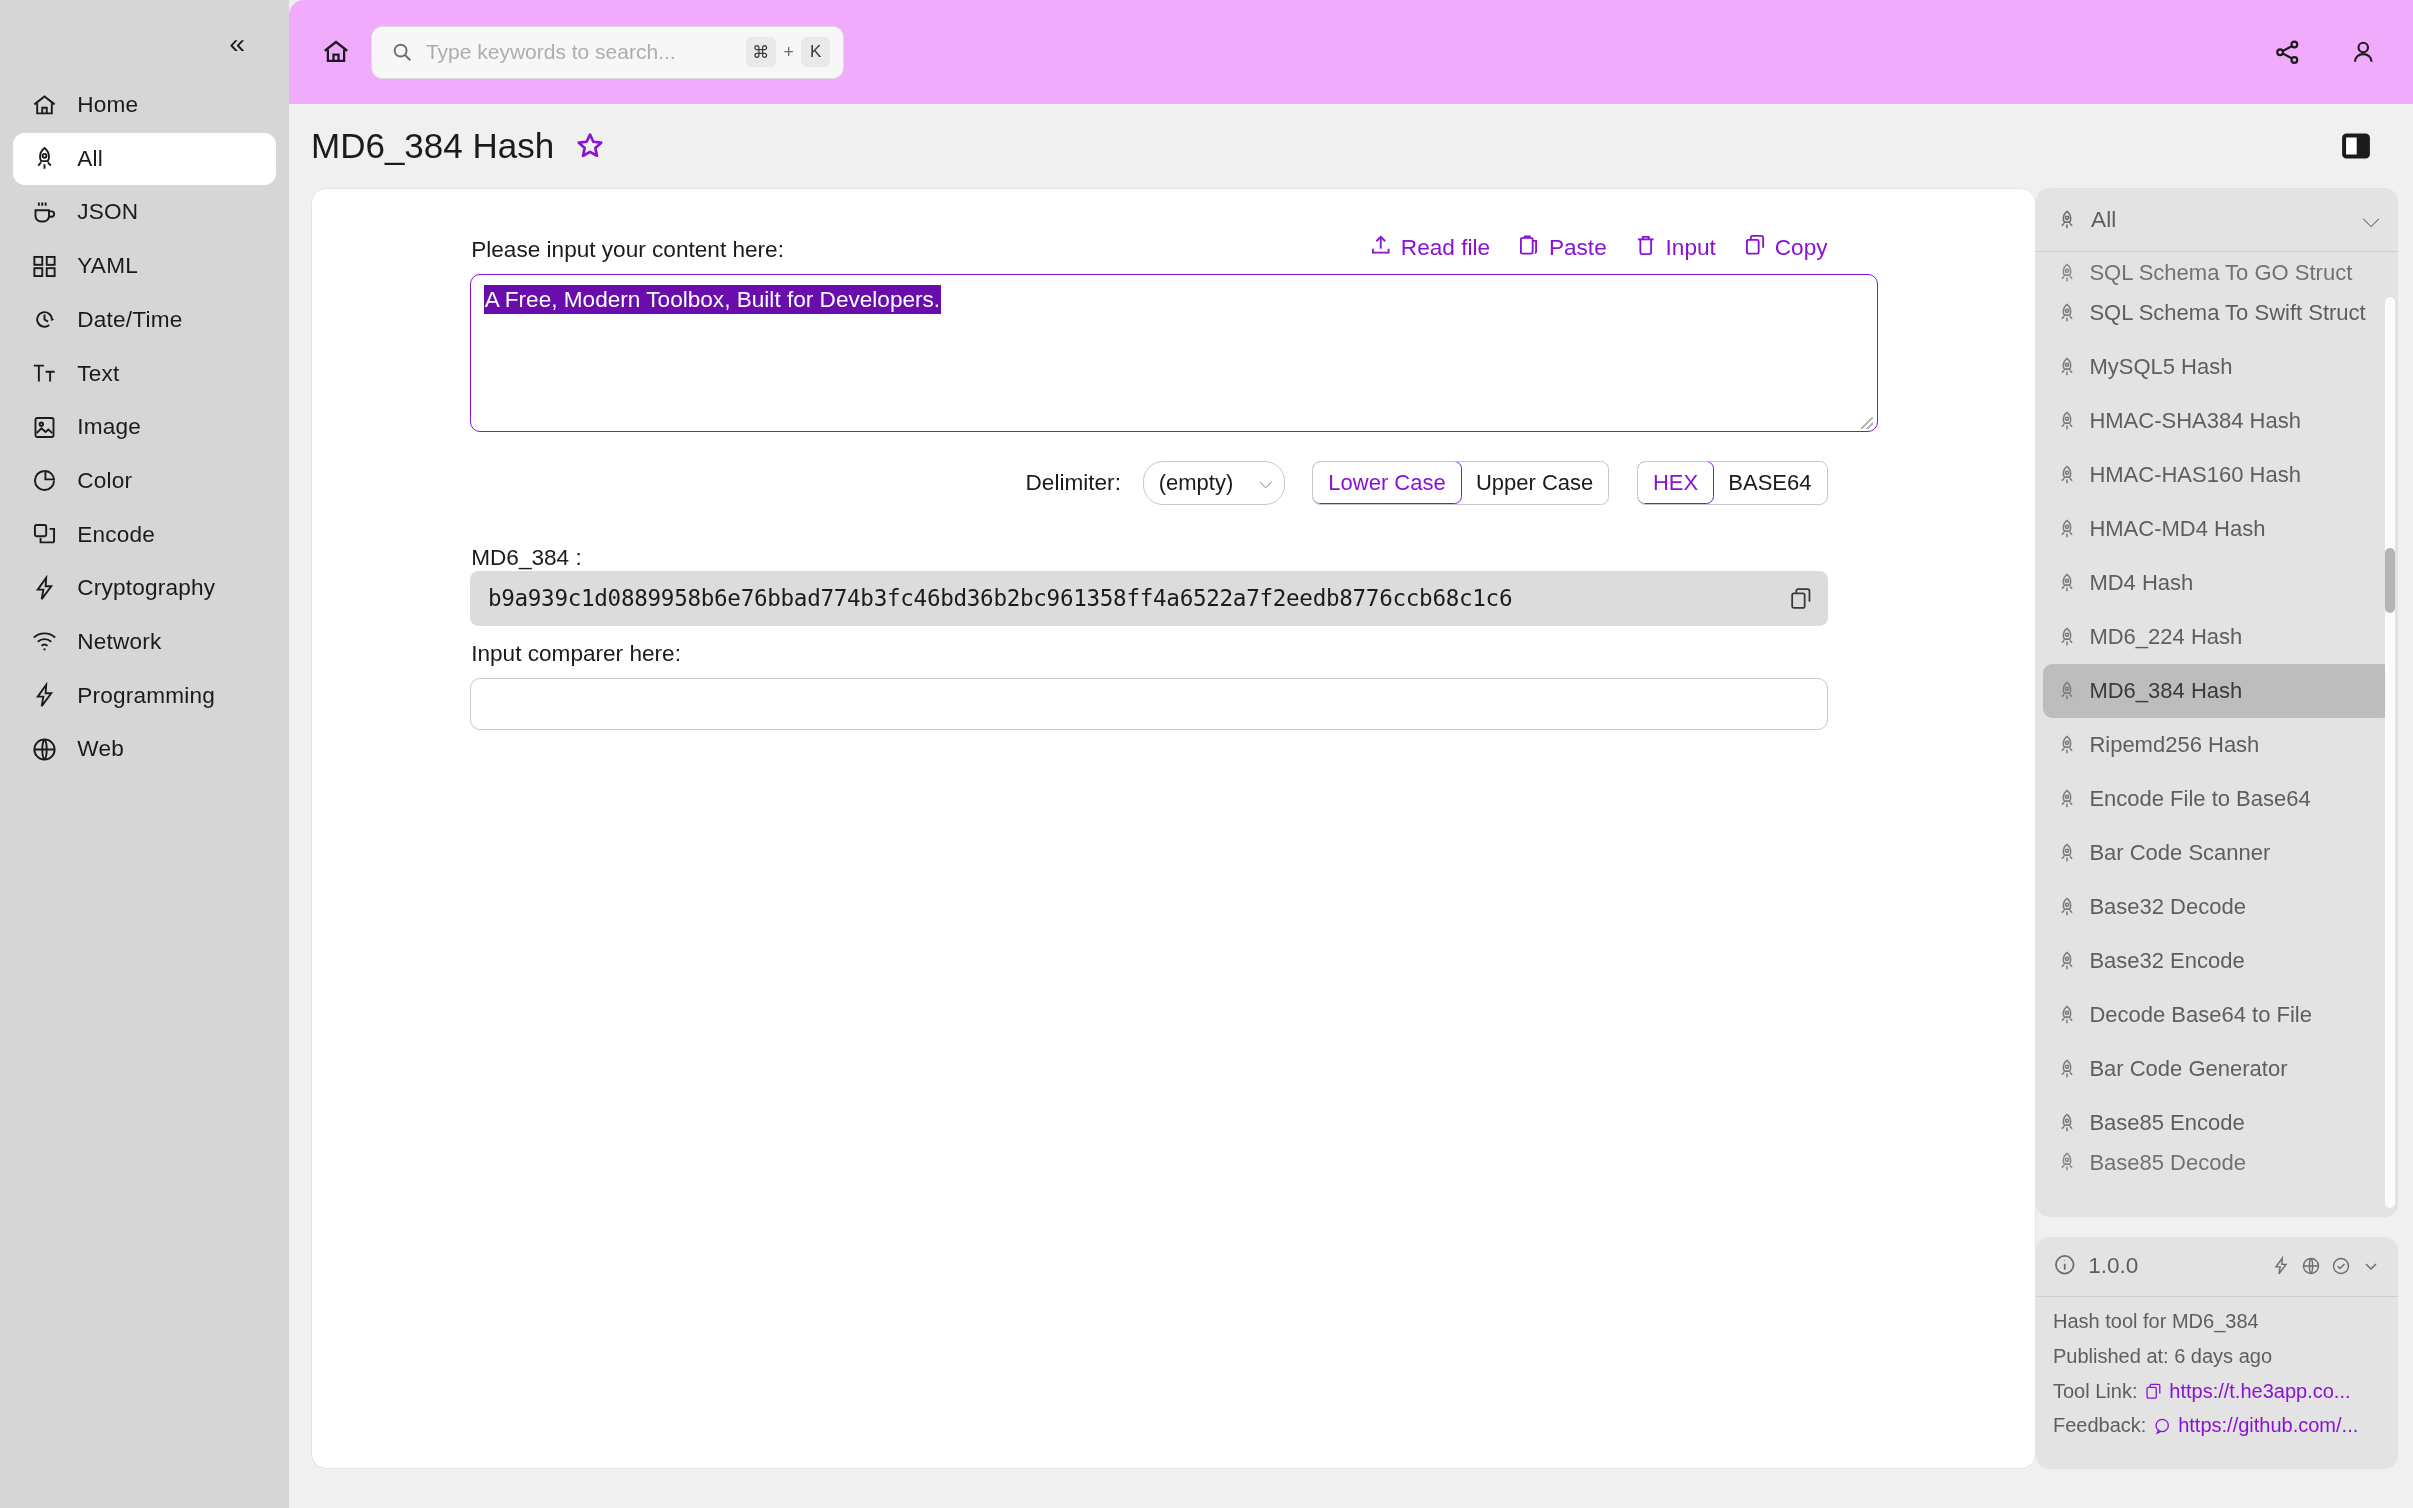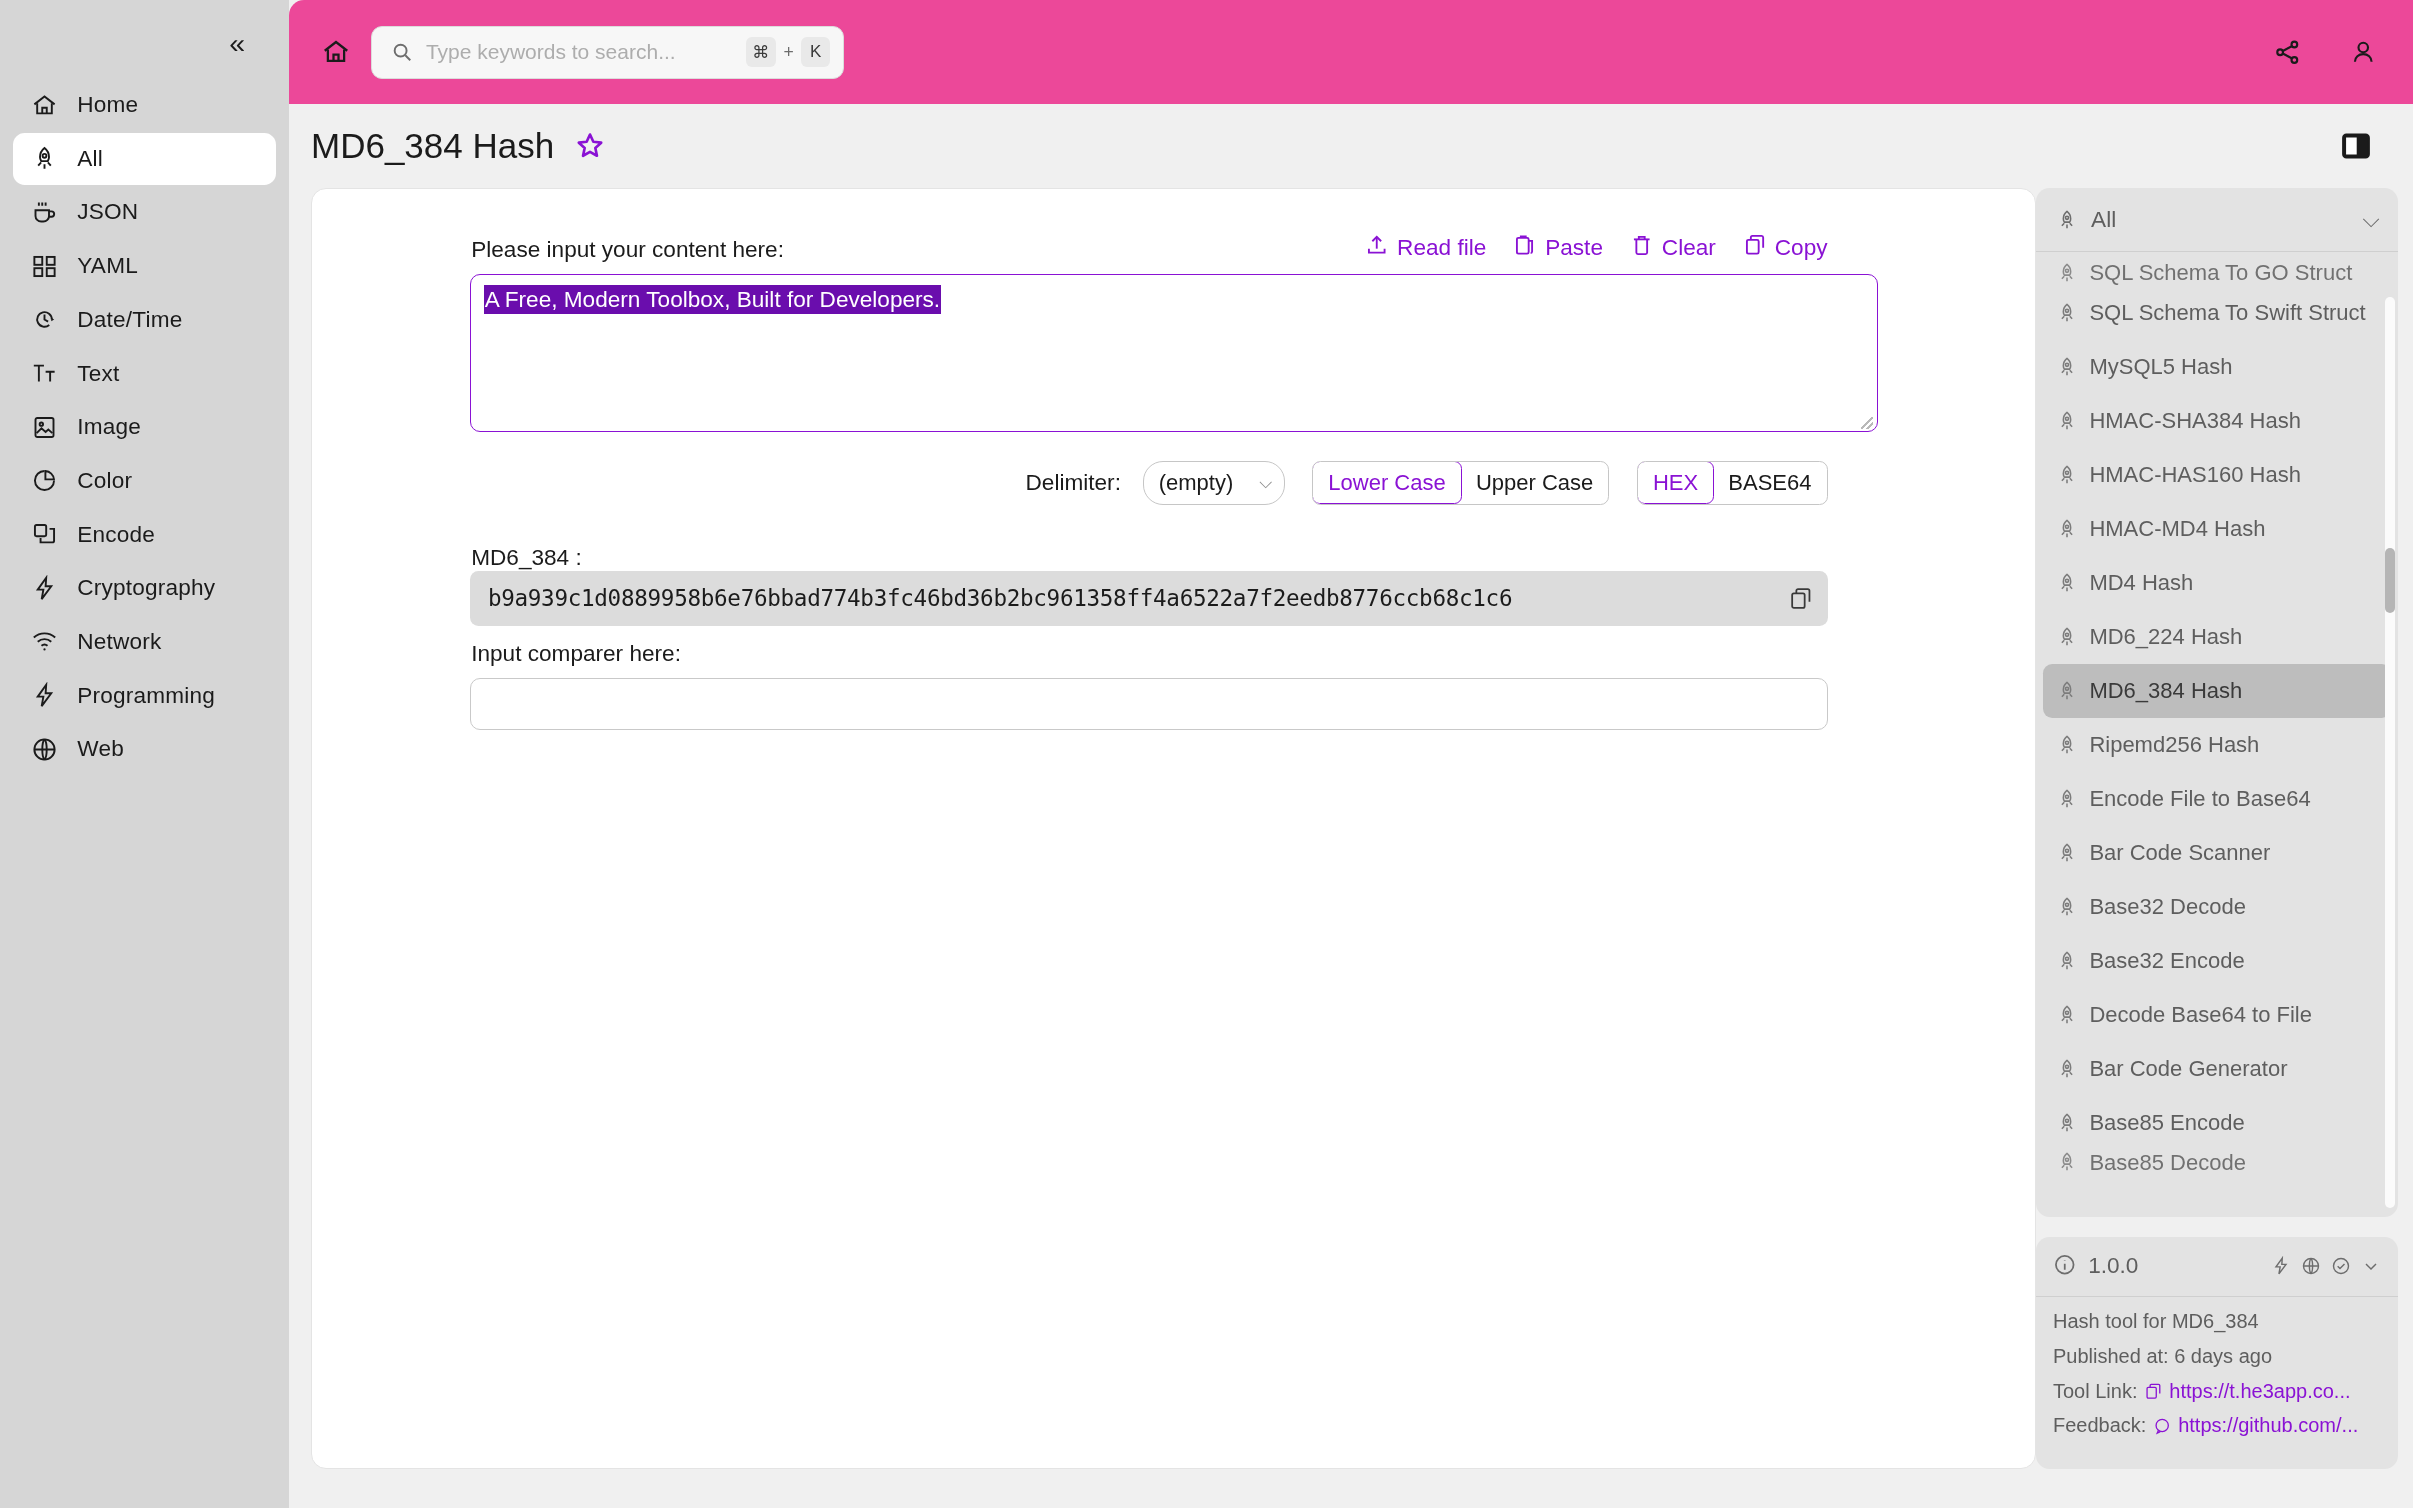--- a/index.html
+++ b/index.html
@@ -31,21 +31,21 @@
   .nav-item.active { background: #ffffff; }
   .nav-item .nav-icon { width: 28.5px; height: 28.5px; display: flex; align-items: center; justify-content: center; flex: 0 0 28.5px; }
   .nav-item .nav-icon svg { width: 27px; height: 27px; stroke: #1b1b1b; fill: none; stroke-width: 1.7; }
   .nav-label { font-size: 22.6px; letter-spacing: 0.2px; }
 
   
   #main-col { flex: 1; height: 1508px; display: flex; flex-direction: column; background: #f0f0f0; position: relative; }
 
   
   #topbar {
-    height: 104px; background: #ec4899;
+    height: 104px; background: #f0abfc;
     border-top-left-radius: 15px;
     display: flex; align-items: center;
     padding: 0 30px 0 23.5px;
     flex: 0 0 104px;
   }
   .home-btn { width: 47px; height: 47px; display:flex; align-items:center; justify-content:center; cursor:pointer; }
   .home-btn svg { width: 30px; height: 30px; stroke:#1b1b1b; fill:none; stroke-width:1.8; }
   #search-box {
     margin-left: 11.7px;
     width: 473px; height: 53px;
@@ -435,21 +435,21 @@
                     <path d="M16 8h3.5v11A1.6 1.6 0 0118 20.6"></path>
                   </svg></span>
                 <span>Paste</span>
               </div>
               <div class="action-btn">
                 <span><svg viewBox="0 0 24 24" class="">
                     <path d="M4 6.5h16"></path>
                     <path d="M6.5 6.5V20a1.6 1.6 0 001.6 1.6h7.8A1.6 1.6 0 0017.5 20V6.5"></path>
                     <path d="M9 6.5V4h6v2.5"></path>
                   </svg></span>
-                <span>Clear</span>
+                <span>Input</span>
               </div>
               <div class="action-btn">
                 <span><svg viewBox="0 0 24 24" class="">
                     <rect x="4" y="7" width="12" height="14" rx="1.6"></rect>
                     <path d="M8 7V4.6A1.6 1.6 0 019.6 3H19a1.6 1.6 0 011.6 1.6V15"></path>
                   </svg></span>
                 <span>Copy</span>
               </div>
             </div>
         </div>

